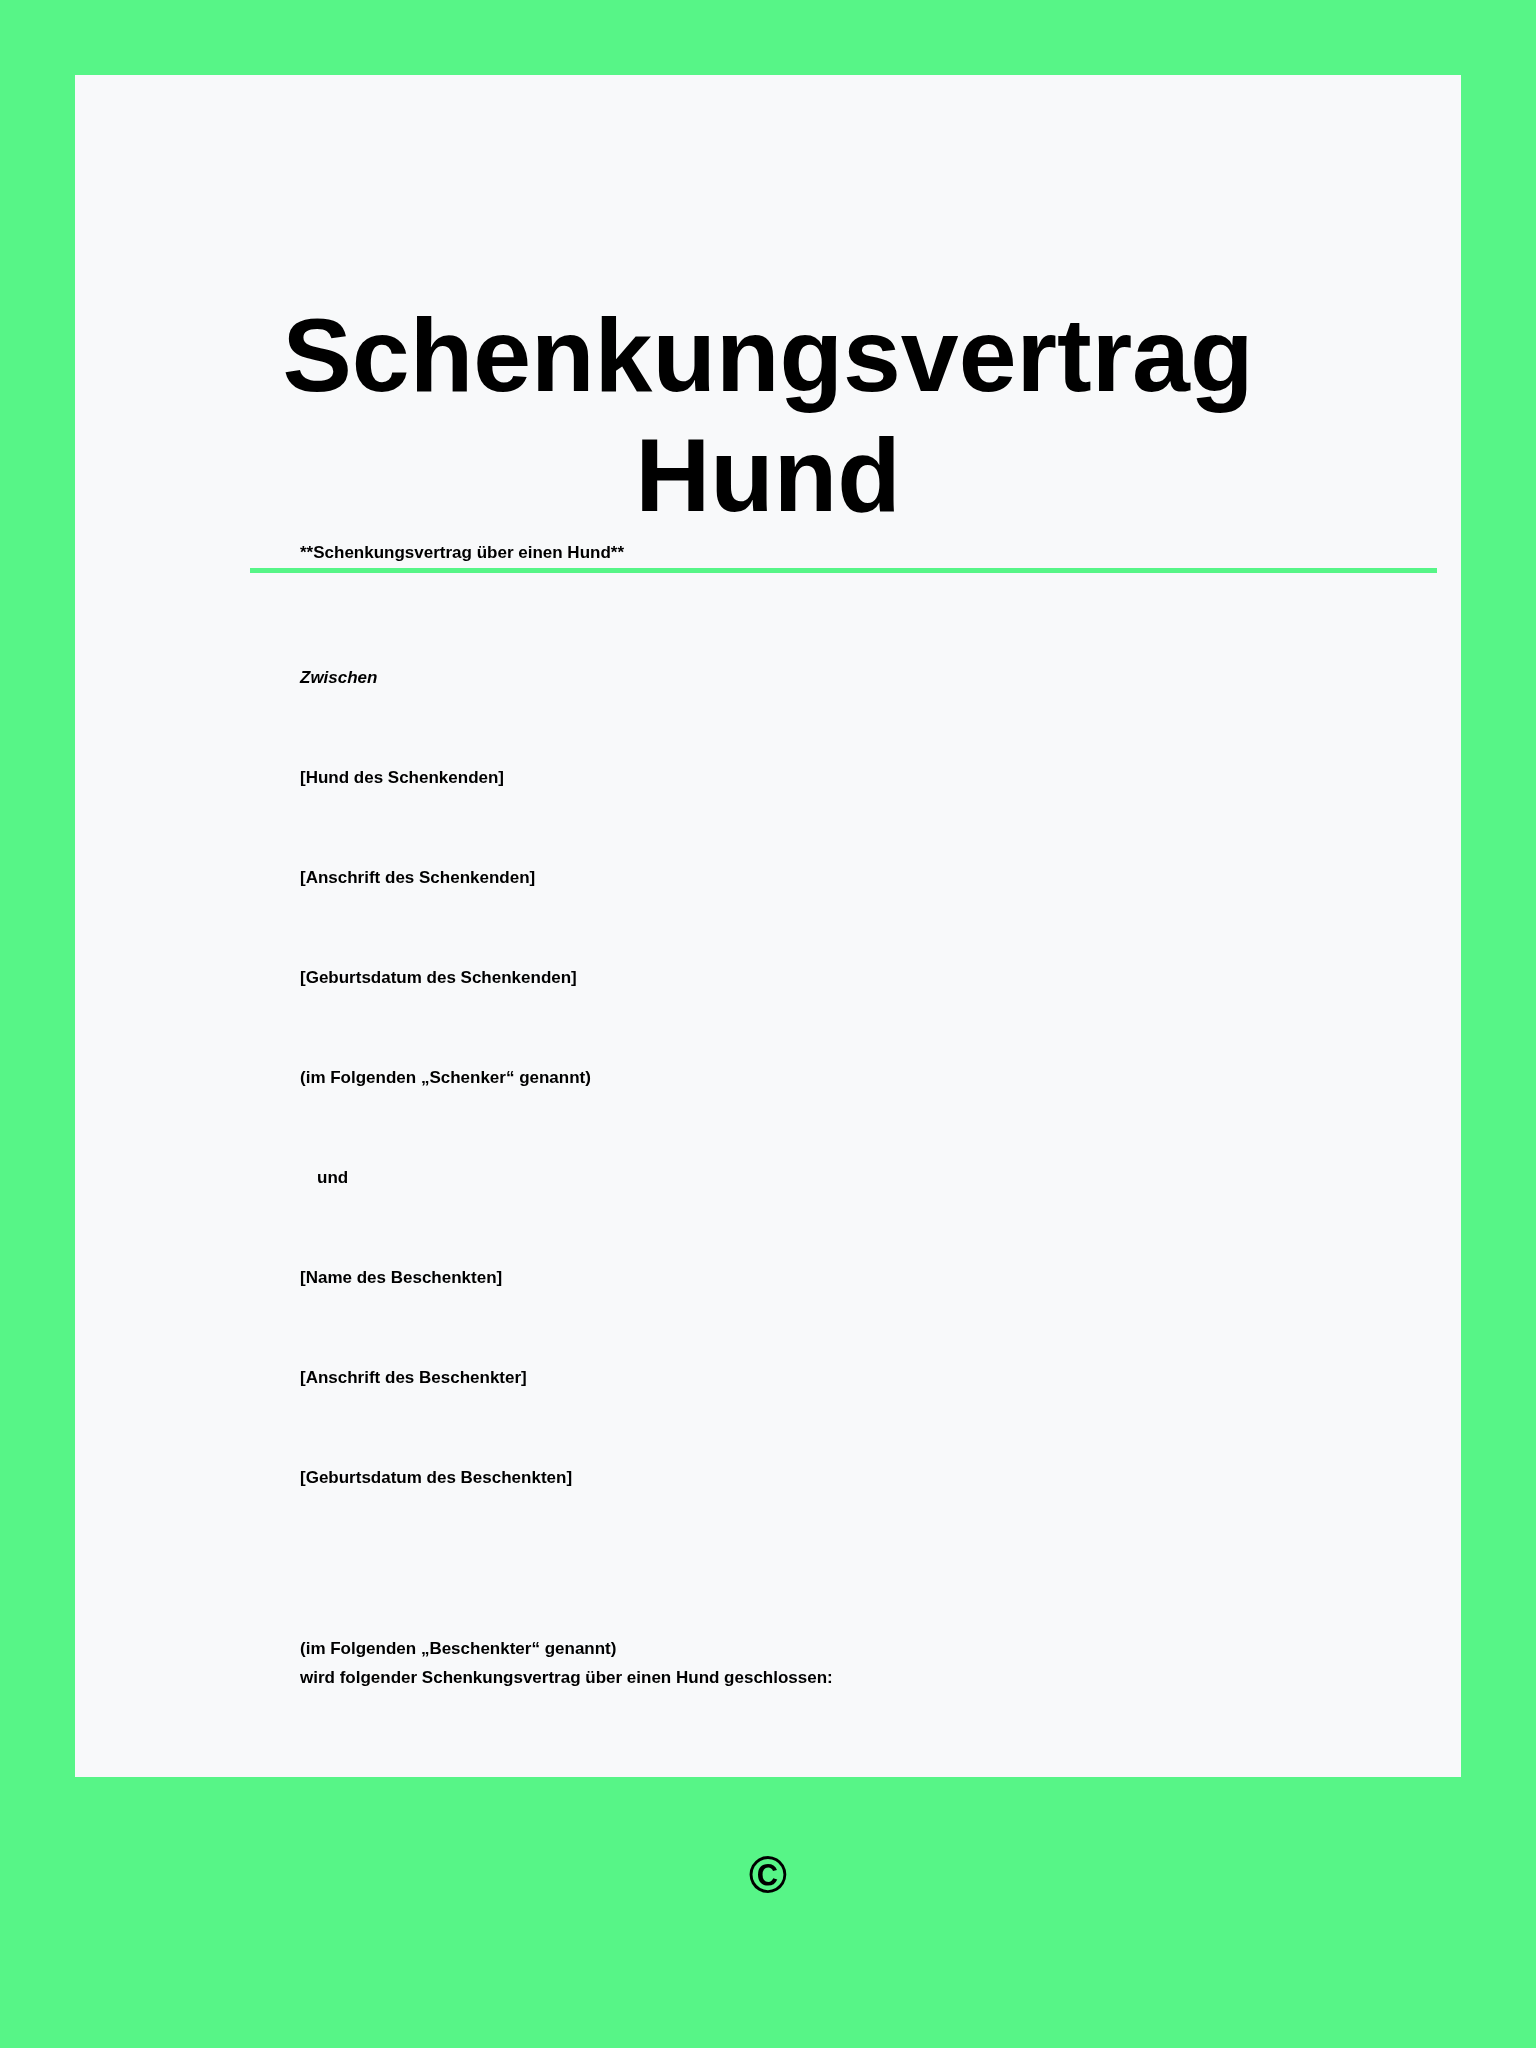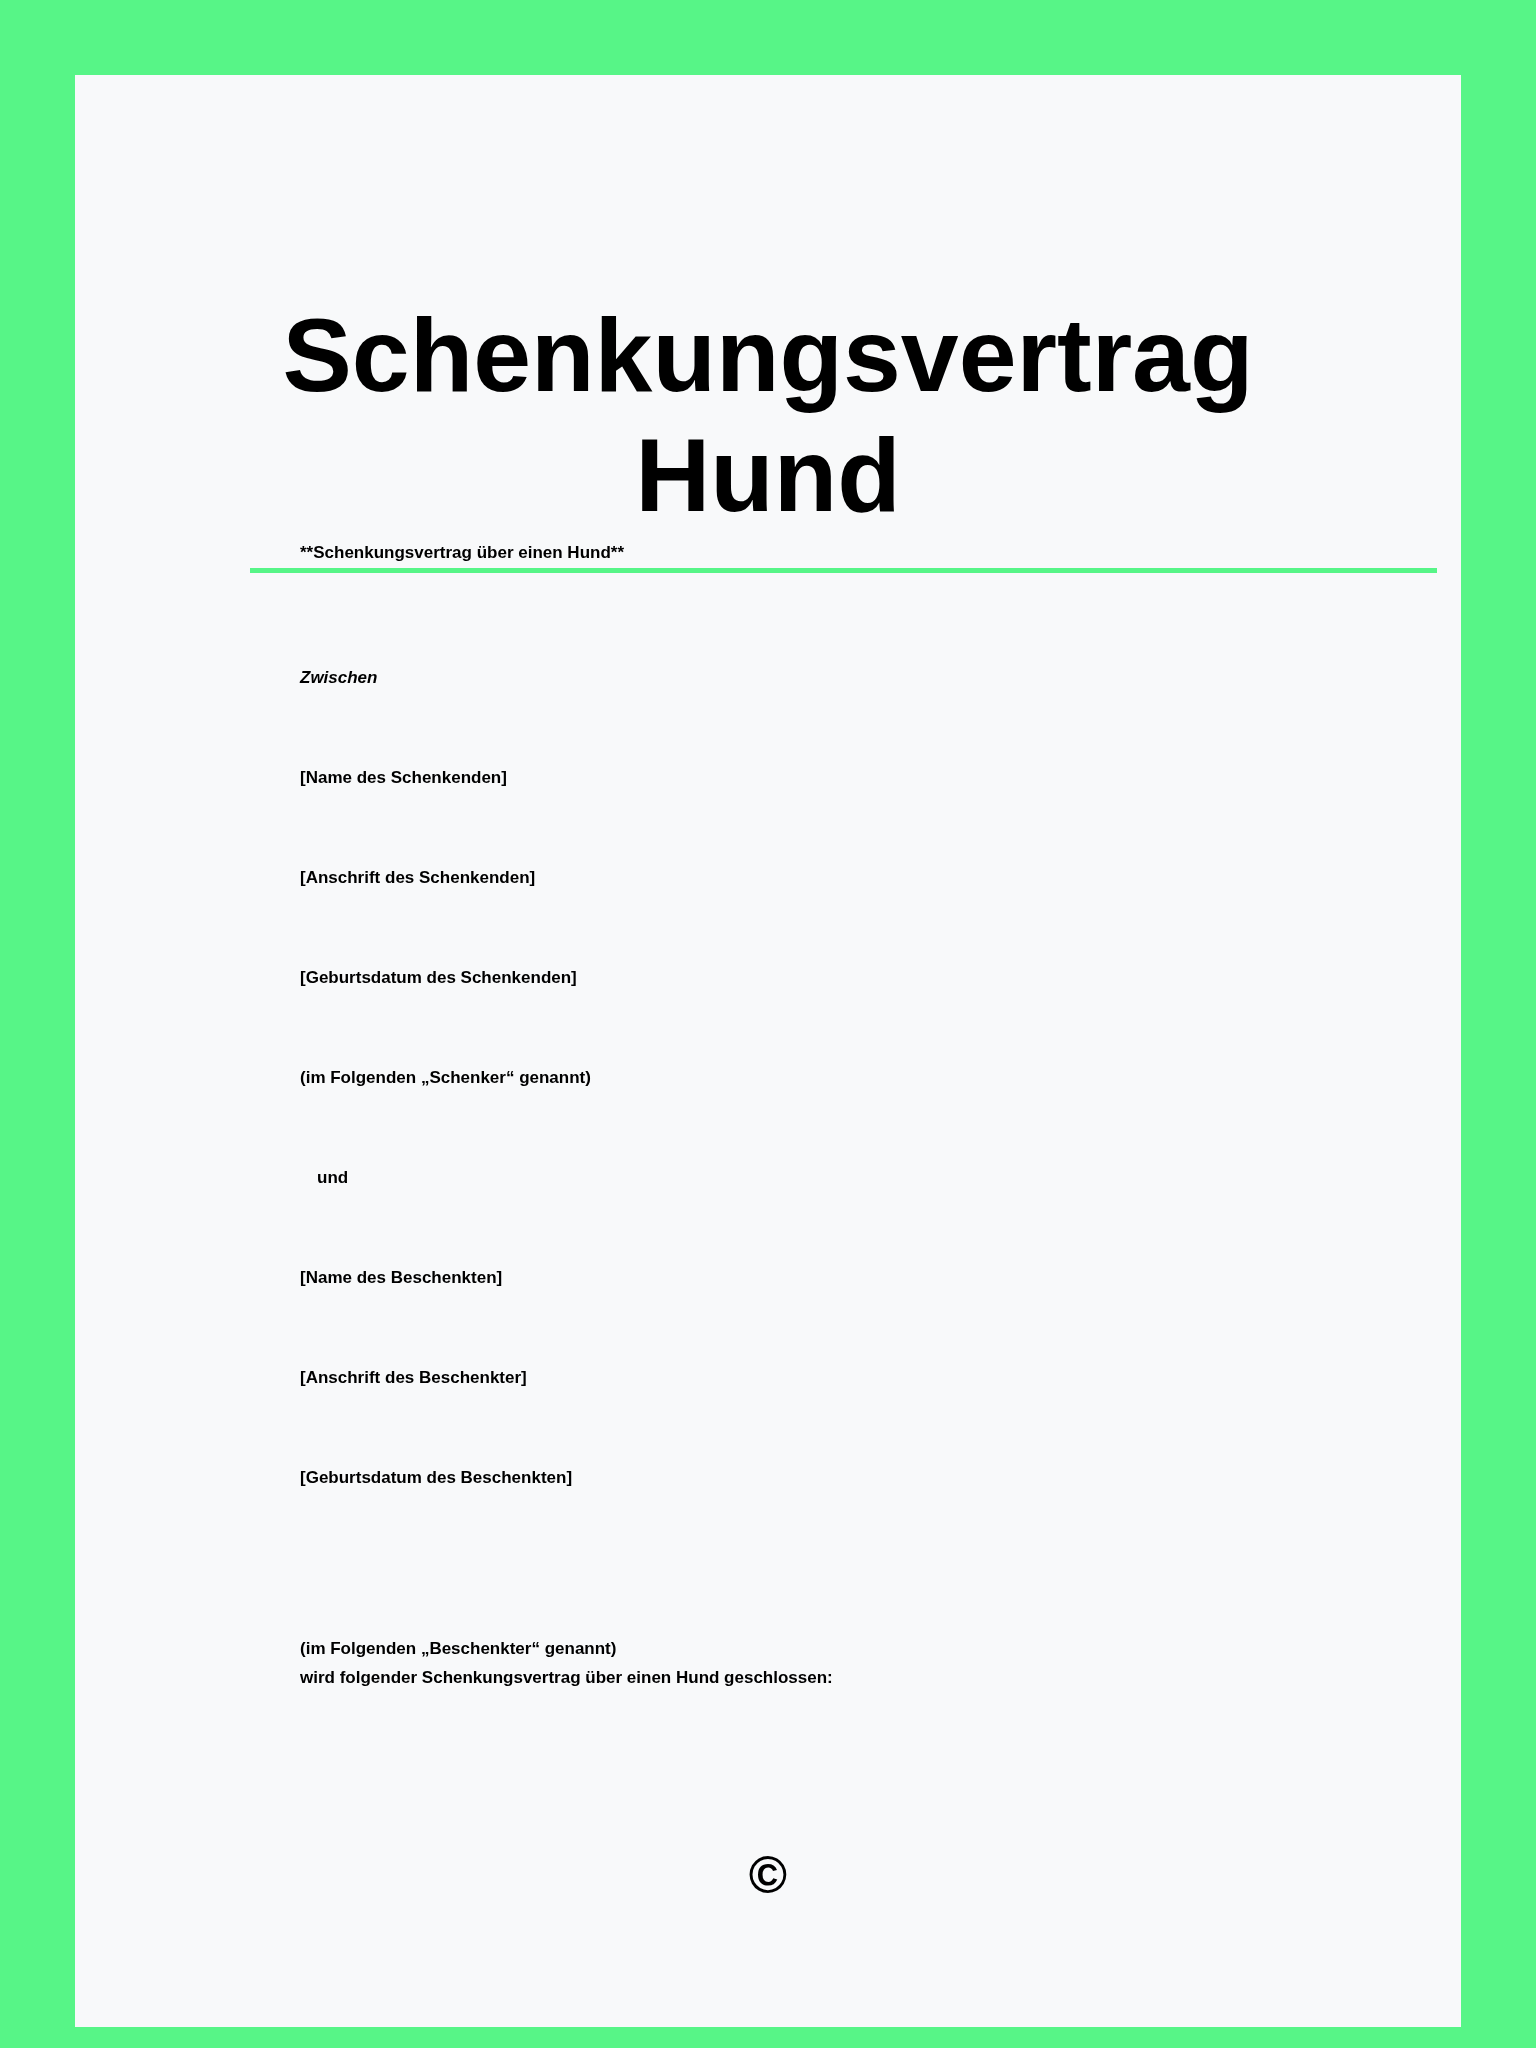--- a/index.html
+++ b/index.html
@@ -7,21 +7,21 @@
       width: 1536px; height: 2048px;
       background: #57F587;
       position: relative;
       overflow: hidden;
       font-family: "Liberation Sans", sans-serif;
       color: #000;
     }
     .page {
       position: absolute;
       left: 75px; top: 75px;
-      width: 1386px; height: 1952px;
+      width: 1386px; height: 1702px;
       background: #F8F9FA;
     }
     .title {
       position: absolute;
       left: 0; right: 0;
       top: 220px;
       text-align: center;
       font-weight: bold;
       font-size: 104px;
       line-height: 120px;
@@ -63,21 +63,21 @@
   <h1 class="title">
     <span>Schenkungsvertrag</span>
     <span>Hund</span>
   </h1>
 
   <div class="divider"></div>
 
   <p class="body-line" style="top:466px;">**Schenkungsvertrag über einen Hund**</p>
 
   <p class="body-line" style="top:591px;font-style:italic;">Zwischen</p>
-  <p class="body-line" style="top:691px;">[Name des Schenkenden]</p>
+  <p class="body-line" style="top:691px;">[Hund des Schenkenden]</p>
   <p class="body-line" style="top:791px;">[Anschrift des Schenkenden]</p>
   <p class="body-line" style="top:891px;">[Geburtsdatum des Schenkenden]</p>
   <p class="body-line" style="top:991px;">(im Folgenden „Schenker“ genannt)</p>
   <p class="body-line" style="top:1091px;margin-left:17px;">und</p>
   <p class="body-line" style="top:1191px;">[Name des Beschenkten]</p>
   <p class="body-line" style="top:1291px;">[Anschrift des Beschenkter]</p>
   <p class="body-line" style="top:1391px;">[Geburtsdatum des Beschenkten]</p>
   <p class="body-line" style="top:1562px;">(im Folgenden „Beschenkter“ genannt)</p>
   <p class="body-line" style="top:1591px;">wird folgender Schenkungsvertrag über einen Hund geschlossen:</p>
 

